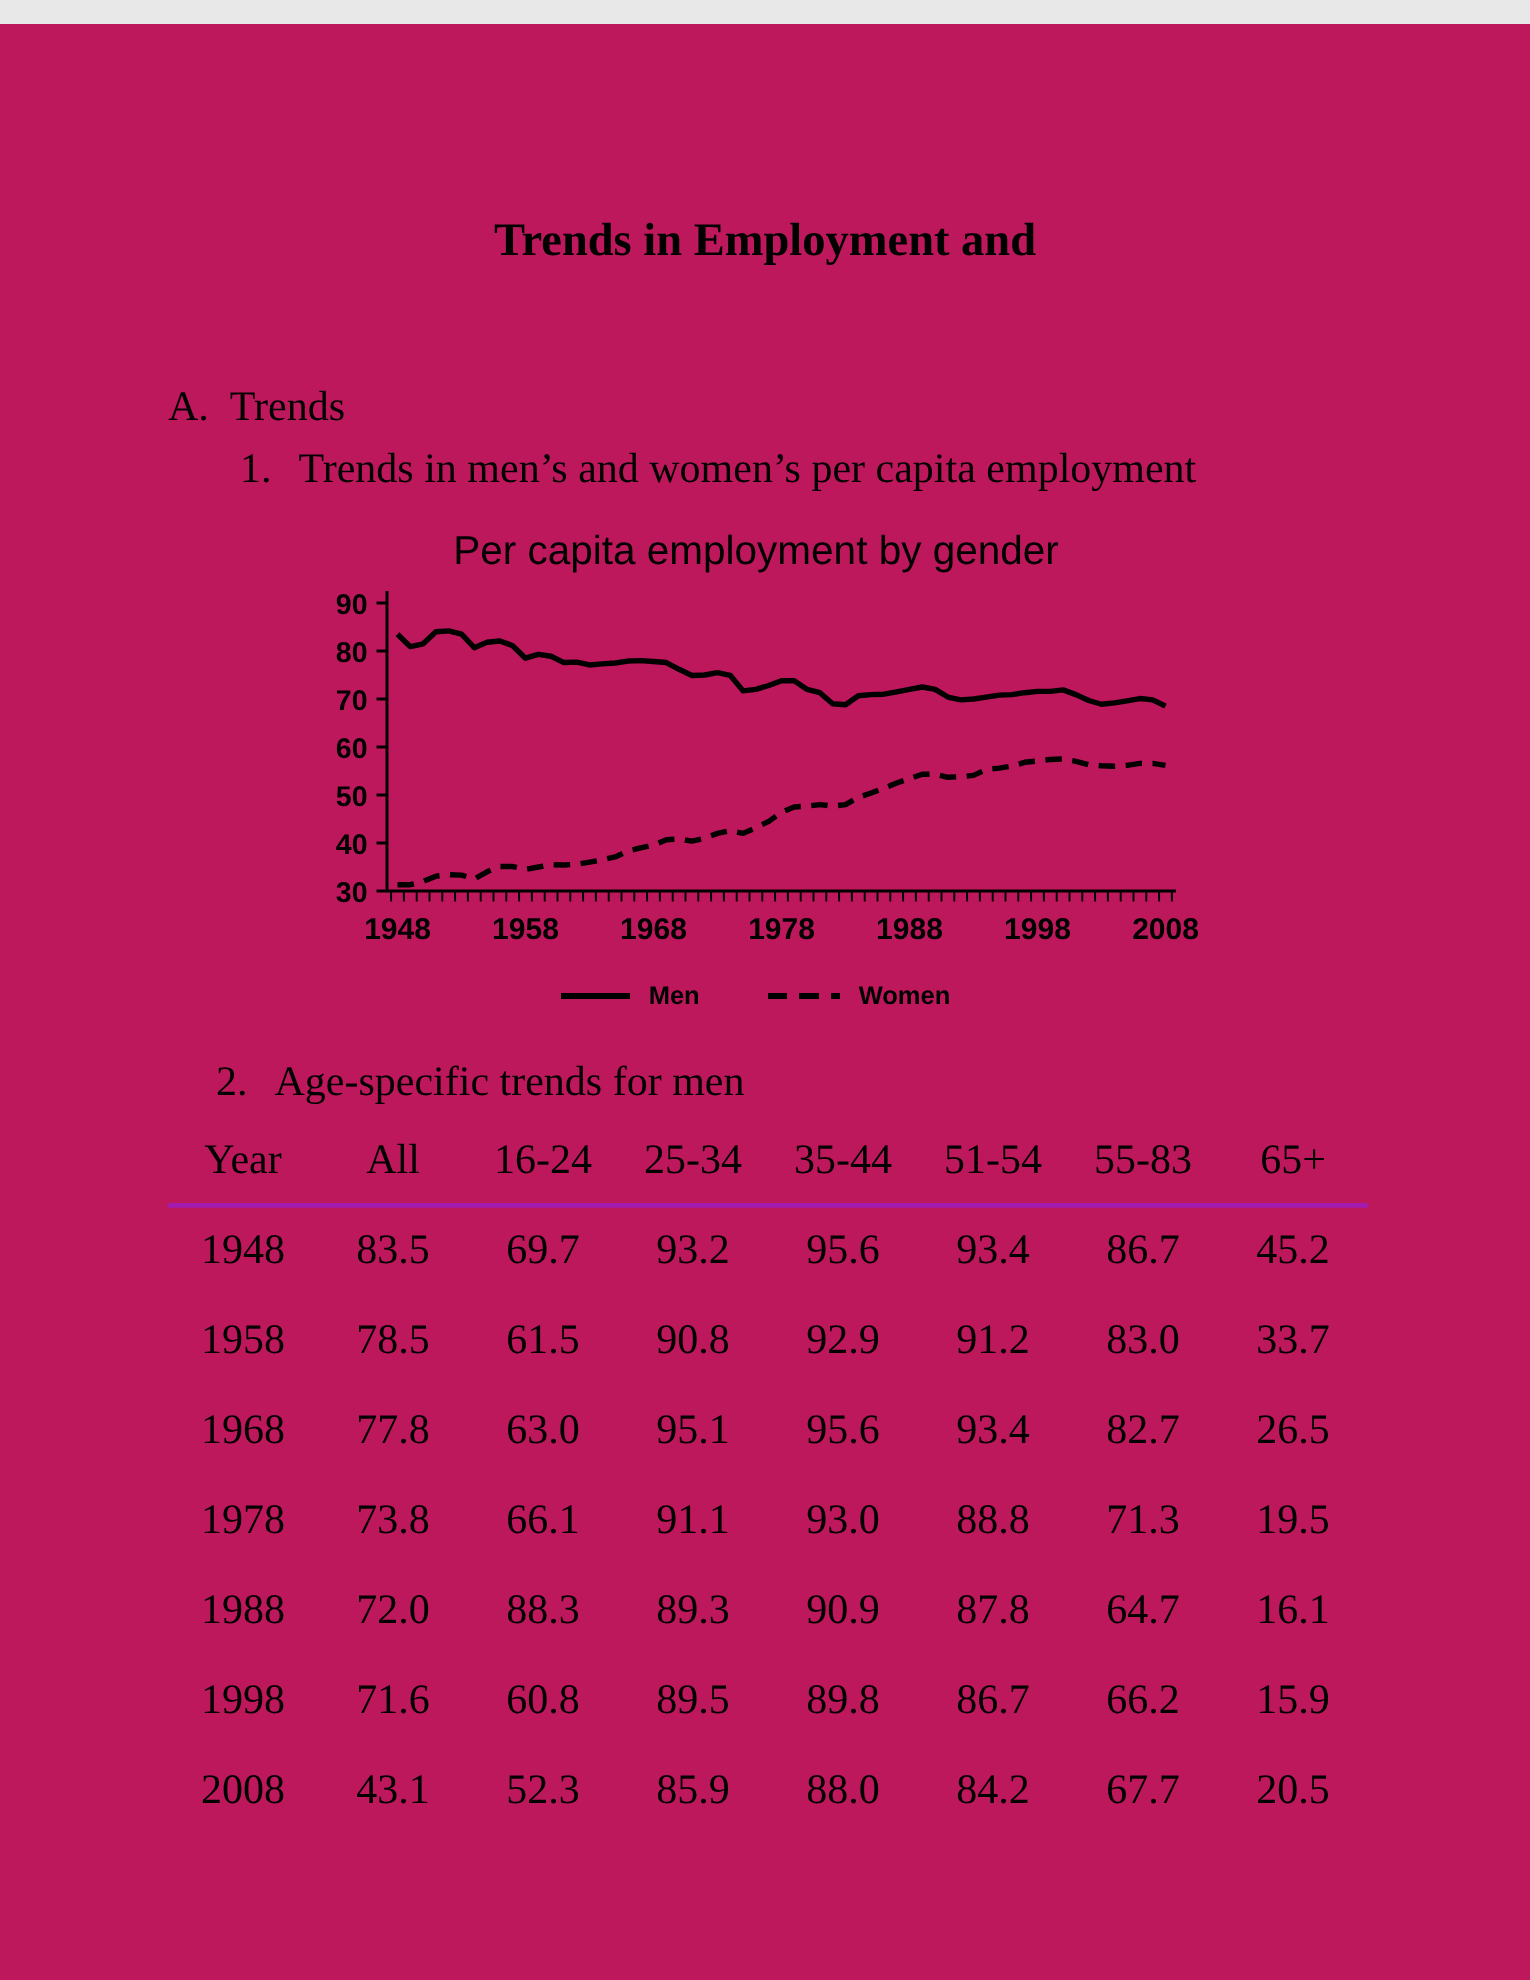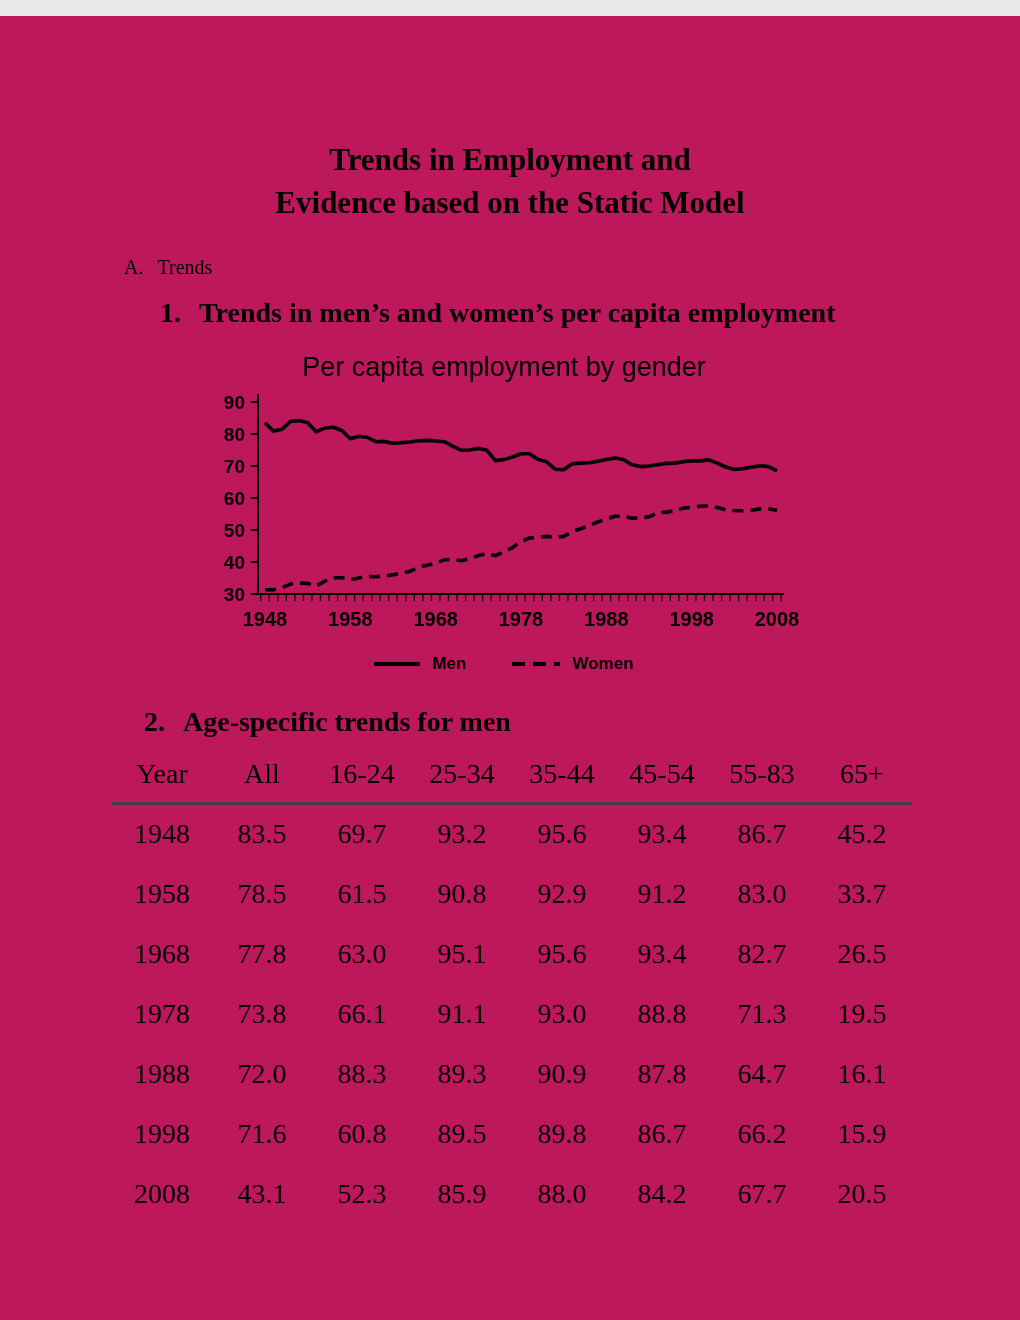--- a/index.html
+++ b/index.html
@@ -6,23 +6,23 @@
   body { background:#e8e8e8; }
   .page {
     width:1020px; height:1320px; background:#be185d; position:relative;
     margin:16px auto; color:#000; font-family:"Liberation Serif", serif;
     overflow:hidden;
   }
   .doc-title {
     position:absolute; top:122px; left:0; width:100%;
     text-align:center; font-weight:bold; font-size:31px; line-height:43px;
   }
-  .heading-a { position:absolute; top:240px; left:124px; font-size:20px; }
+  .heading-a { position:absolute; top:240px; left:112px; font-size:28px; }
   .heading-a .num { display:inline-block; margin-right:14px; }
-  .outline-item { position:absolute; font-size:28px;font-weight:bold; }
+  .outline-item { position:absolute; font-size:28px; }
   .item-1 { top:281px; left:160px; }
   .item-2 { top:690px; left:144px; }
   .outline-item .num { display:inline-block; margin-right:18px; }
   .chart {
     position:absolute; top:332px; left:180px; width:648px; height:330px;
     font-family:"Liberation Sans", sans-serif;
   }
   .chart-title {
     text-align:center; font-weight:normal; font-size:27px; line-height:30px;
     padding-top:4px;
@@ -38,32 +38,31 @@
   .legend-line-dashed {
     width:48px; height:4px;
     background:repeating-linear-gradient(90deg,#000 0 13px,transparent 13px 21px);
   }
   .data-table {
     position:absolute; top:736px; left:112px; width:800px;
     border-collapse:collapse; table-layout:fixed; font-size:28px;
   }
   .data-table th {
     font-weight:normal; text-align:center; padding:6px 0 12px 0;
-    border-bottom:3px solid #404040;
+    border-bottom:3px solid #a21caf;
   }
   .data-table td { text-align:center; padding:13px 0 15px 0; }
 </style>
 </head>
 <body>
 
 <div class="page">
 
   <div class="doc-title">
     <div>Trends in Employment and</div>
-    <div>Evidence based on the Static Model</div>
   </div>
 
   <div class="heading-a">
     <span class="num">A.</span><span>Trends</span>
   </div>
 
   <div class="outline-item item-1">
     <span class="num">1.</span><span>Trends in men’s and women’s per capita employment</span>
   </div>
 
@@ -182,21 +181,21 @@
         <col style="width:100px">
         <col style="width:100px">
     </colgroup>
     <thead>
       <tr>
         <th>Year</th>
         <th>All</th>
         <th>16-24</th>
         <th>25-34</th>
         <th>35-44</th>
-        <th>45-54</th>
+        <th>51-54</th>
         <th>55-83</th>
         <th>65+</th>
       </tr>
     </thead>
     <tbody>
       <tr>
         <td>1948</td>
         <td>83.5</td>
         <td>69.7</td>
         <td>93.2</td>

